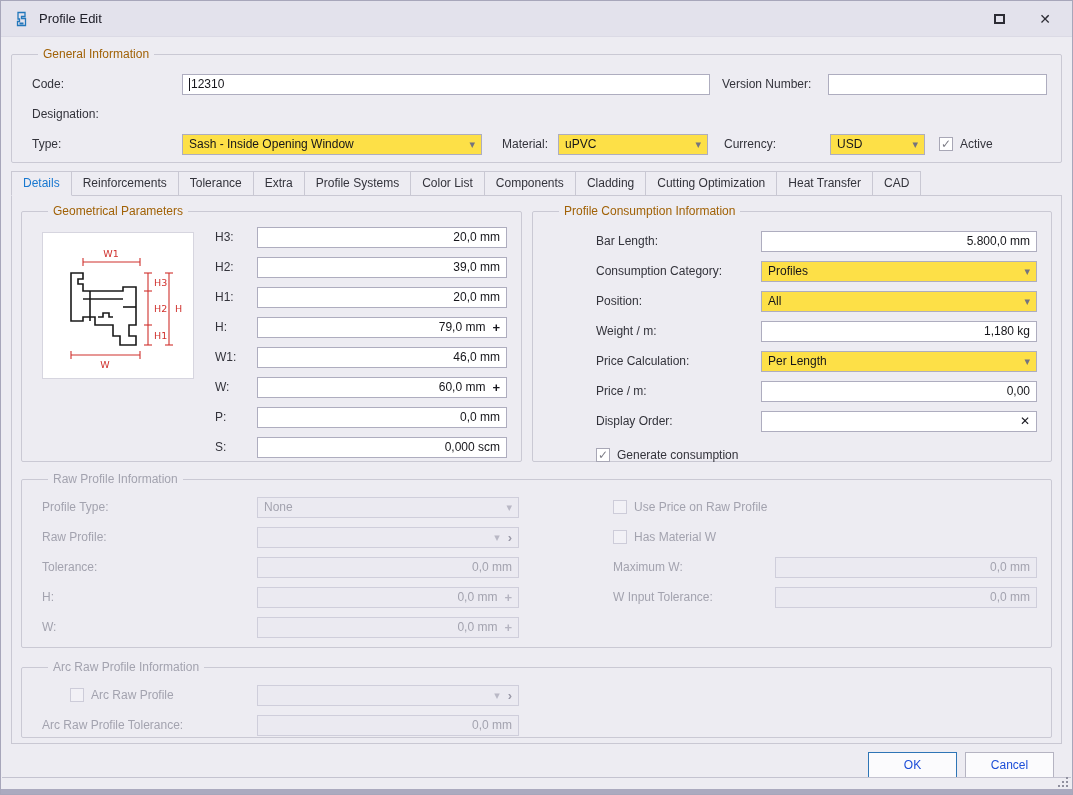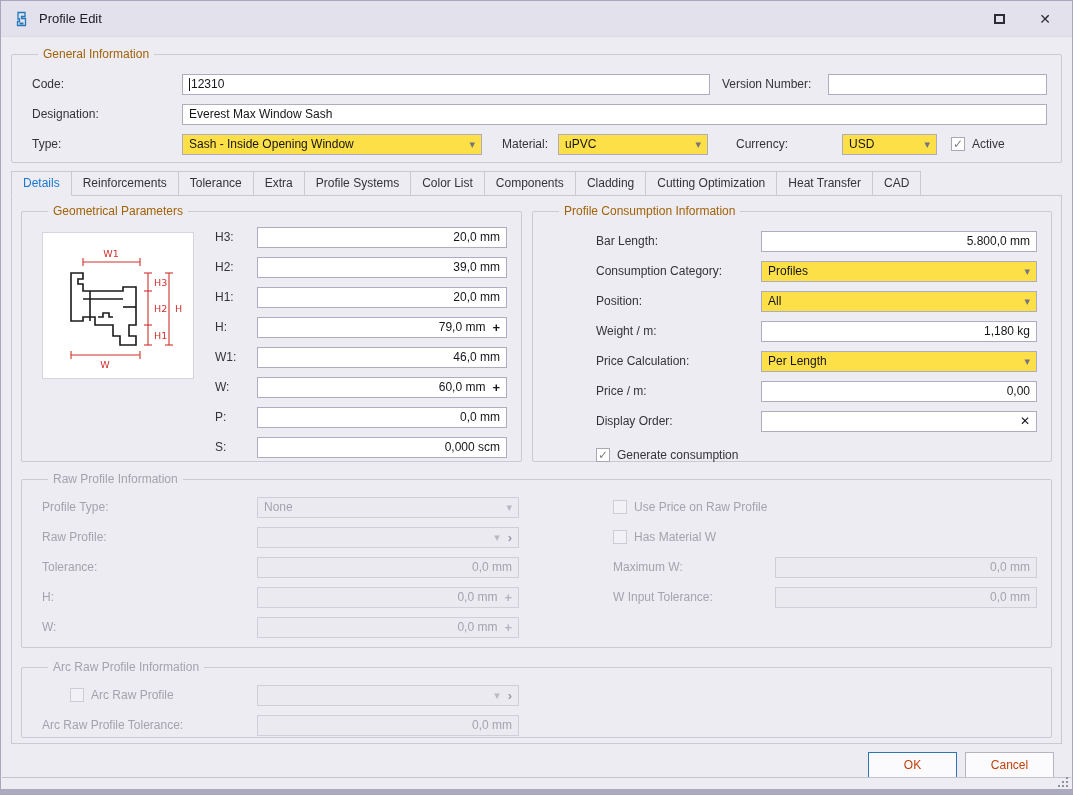--- a/index.html
+++ b/index.html
@@ -80,21 +80,21 @@
   .arc-group{ margin-top:12px; height:78px; padding:2px 40px 2px 18px; }
   .lbl-215{ width:215px; flex:0 0 215px; }
   .fld-262{ width:262px; flex:0 0 262px; }
   .right-part{ margin-left:auto; width:424px; flex:0 0 424px; display:flex; align-items:center; }
   .lbl-162{ width:162px; flex:0 0 162px; }
   .arc-indent{ margin-left:28px; width:186px; flex:0 0 186px; display:flex; align-items:center; }
 
   
   .footer{ display:flex; justify-content:flex-end; gap:8px; margin-top:8px; padding-right:8px; }
   .btn{ width:89px; height:26px; background:#fbfbfd; border:1px solid #b5b4c2; font-family:inherit;
-        font-size:12px; color:#c2410c; }
+        font-size:12px; color:#1d4ed8; }
   .btn.ok{ border:1px solid #2e75b6; }
 
   
   .bottom-frame{ height:12px; flex:0 0 12px; position:relative; border-top:1px solid #c4c3d0; margin:0 1px; }
   .grip{ position:absolute; right:3px; bottom:2px; width:11px; height:9px; }
   .grip::before{ content:""; position:absolute; right:0; bottom:0; width:2px; height:2px; background:#90909f;
       box-shadow:-4px 0 0 #90909f, -8px 0 0 #90909f, 0 -4px 0 #90909f, -4px -4px 0 #90909f, 0 -8px 0 #90909f; }
   .bottom-edge{ height:5px; flex:0 0 5px; background:#abaabf; }
 
   svg text{ font-family:"DejaVu Sans", sans-serif; }
@@ -133,37 +133,34 @@
           <span class="val">12310</span>
         </div>
         <span class="lbl" style="margin-left:12px; width:106px;">Version Number:</span>
         <div class="tb grow">
           <span class="val"></span>
         </div>
       </div>
 
       <div class="row">
         <span class="lbl" style="width:150px;">Designation:</span>
-        <div class="tb grow">
-          <span class="val">Everest Max Window Sash</span>
-        </div>
       </div>
 
       <div class="row">
         <span class="lbl" style="width:150px;">Type:</span>
         <div class="dd" style="width:300px;">
           <span class="val">Sash - Inside Opening Window</span>
           <span class="dd-arrow">▾</span>
         </div>
         <span class="lbl" style="margin-left:20px; width:56px;">Material:</span>
         <div class="dd" style="width:150px;">
           <span class="val">uPVC</span>
           <span class="dd-arrow">▾</span>
         </div>
-        <span class="lbl" style="margin-left:28px; width:58px;">Currency:</span>
+        <span class="lbl" style="margin-left:16px; width:58px;">Currency:</span>
         <div class="dd" style="margin-left:48px; width:95px;">
           <span class="val">USD</span>
           <span class="dd-arrow">▾</span>
         </div>
         <span class="checkbox" style="margin-left:14px;">
           <span class="check">✓</span>
         </span>
         <span class="cb-lbl lbl">Active</span>
       </div>
     </fieldset>

